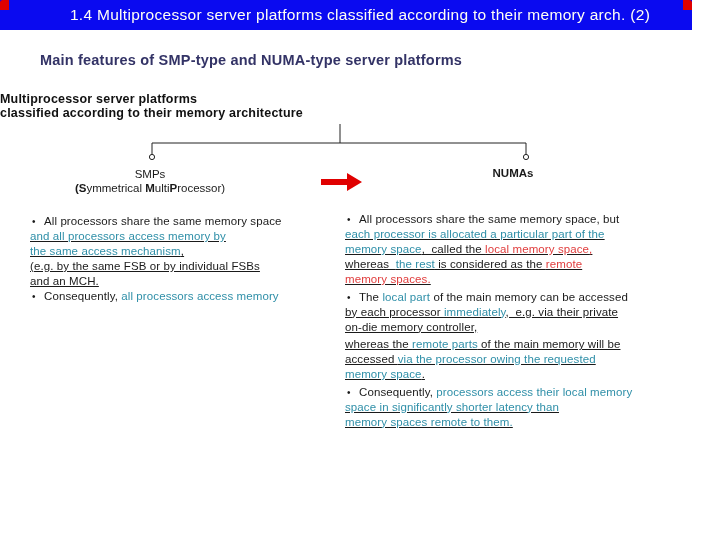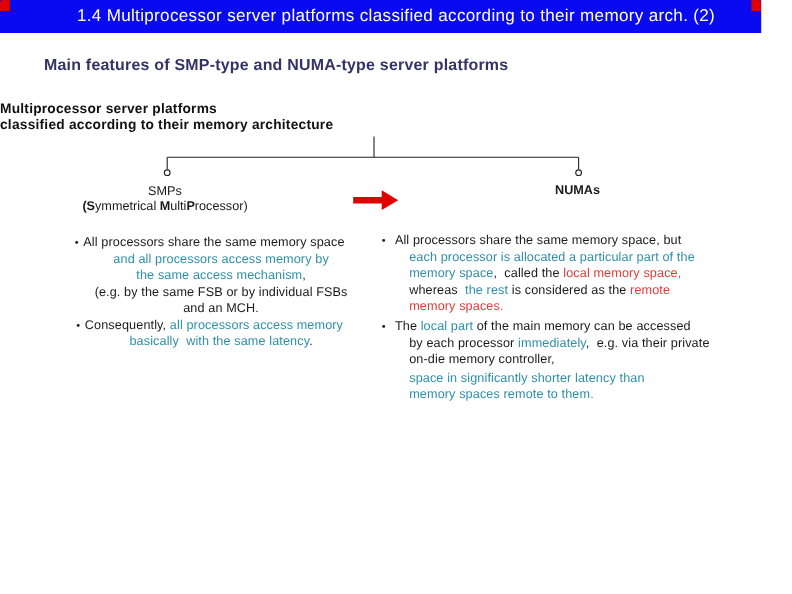--- a/index.html
+++ b/index.html
@@ -21,32 +21,32 @@
     color:var(--navy);letter-spacing:0.2px;margin-left:18px;}
 
   .diagram-title{position:absolute;left:0;top:92px;width:684px;text-align:left;
     font-weight:bold;font-size:12.5px;color:#111;line-height:14px;letter-spacing:0.2px;}
 
   .connector{position:absolute;left:140px;top:120px;}
 
   .smp-label{position:absolute;left:55px;top:167px;width:190px;text-align:center;
     font-size:11.5px;color:#1a1a1a;line-height:14px;}
   .smp-label .name{font-weight:normal;}
-  .numa-label{position:absolute;left:465px;top:167px;width:120px;text-align:center;
+  .numa-label{position:absolute;left:453px;top:167px;width:120px;text-align:center;
     font-size:11.5px;font-weight:bold;color:#1a1a1a;}
 
   .arrow{position:absolute;left:321px;top:172px;}
 
   .col{position:absolute;font-size:11.5px;line-height:15px;color:var(--text-black);
     letter-spacing:0.1px;}
-  .col-left{left:30px;top:214px;width:315px;text-align:center;}
+  .col-left{left:30px;top:214px;width:315px;}
   .col-right{left:345px;top:212px;width:372px;}
   .col-right .para{margin-bottom:2.5px;}
   .line{white-space:pre-wrap;}
-  .line.cont{margin-left:27px;}
+  .line.cont{text-decoration:underline;}
   .bullet{display:inline-block;width:14px;padding-left:2px;font-size:10px;}
   .seg{white-space:pre-wrap;}
   .c-k{color:var(--text-black);}
   .c-t{color:var(--teal);}
   .c-r{color:var(--red-text);}
   .bold{font-weight:bold;}
 </style>
 </head>
 <body>
 
@@ -90,35 +90,40 @@
   <div class="col col-left">
       <div class="para">
         <div class="line"><span class="bullet">•</span><span class="seg c-k">All processors share the same memory space</span></div>
         <div class="line cont"><span class="seg c-t">and all processors access memory by</span></div>
         <div class="line cont"><span class="seg c-t">the same access mechanism</span><span class="seg c-k">,</span></div>
         <div class="line cont"><span class="seg c-k">(e.g. by the same FSB or by individual FSBs</span></div>
         <div class="line cont"><span class="seg c-k">and an MCH.</span></div>
       </div>
       <div class="para">
         <div class="line"><span class="bullet">•</span><span class="seg c-k">Consequently, </span><span class="seg c-t">all processors access memory</span></div>
-        <div class="line cont"><span class="seg c-t">basically  with the same latency</span><span class="seg c-k">.</span></div>
       </div>
     </div>
   <div class="col col-right">
       <div class="para">
         <div class="line"><span class="bullet">•</span><span class="seg c-k">All processors share the same memory space, but</span></div>
         <div class="line cont"><span class="seg c-t">each processor is allocated a particular part of the</span></div>
         <div class="line cont"><span class="seg c-t">memory space</span><span class="seg c-k">,  called the </span><span class="seg c-r">local memory space</span><span class="seg c-r">,</span></div>
         <div class="line cont"><span class="seg c-k">whereas  </span><span class="seg c-t">the rest</span><span class="seg c-k"> is considered as the </span><span class="seg c-r">remote</span></div>
         <div class="line cont"><span class="seg c-r">memory spaces.</span></div>
       </div>
       <div class="para">
         <div class="line"><span class="bullet">•</span><span class="seg c-k">The </span><span class="seg c-t">local part</span><span class="seg c-k"> of the main memory can be accessed</span></div>
         <div class="line cont"><span class="seg c-k">by each processor </span><span class="seg c-t">immediately</span><span class="seg c-k">,  e.g. via their private</span></div>
         <div class="line cont"><span class="seg c-k">on-die memory controller,</span></div>
       </div>
       <div class="para">
+        <div class="line cont"><span class="seg c-k">whereas the </span><span class="seg c-t">remote parts</span><span class="seg c-k"> of the main memory will be</span></div>
+        <div class="line cont"><span class="seg c-k">accessed </span><span class="seg c-t">via the processor owing the requested</span></div>
+        <div class="line cont"><span class="seg c-t">memory space</span><span class="seg c-k">.</span></div>
+      </div>
+      <div class="para">
+        <div class="line"><span class="bullet">•</span><span class="seg c-k">Consequently, </span><span class="seg c-t">processors access their local memory</span></div>
         <div class="line cont"><span class="seg c-t">space in significantly shorter latency than</span></div>
         <div class="line cont"><span class="seg c-t">memory spaces remote to them.</span></div>
       </div>
     </div>
 
 </div>
 
 </body></html>

